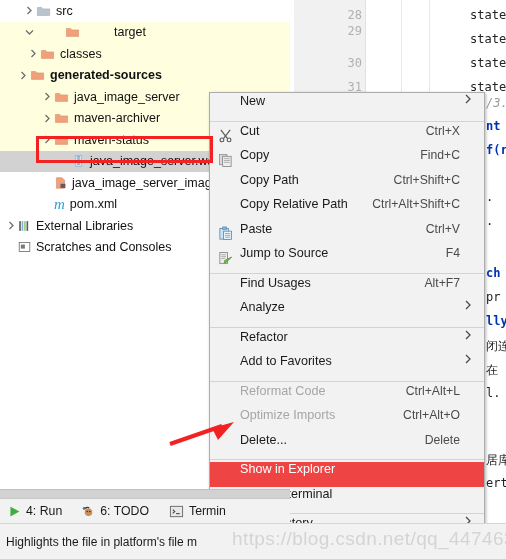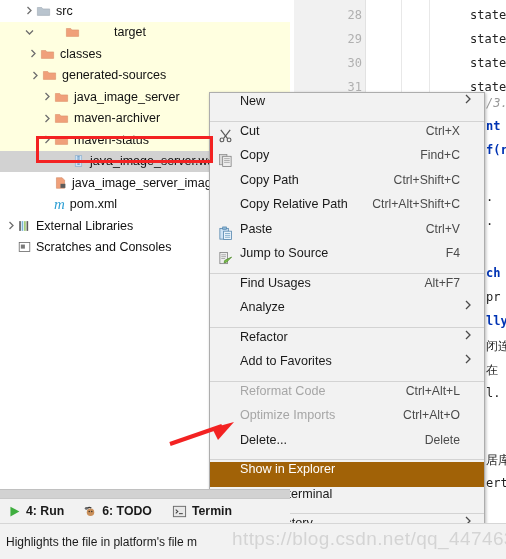--- a/index.html
+++ b/index.html
@@ -84,21 +84,21 @@
   }
   .mi{
     position:relative;
     height:24.5px;
     display:flex;
     padding:0 8px 0 0;
     white-space:nowrap;
     font-size:12.6px;
     color:#1a1a1a;
   }
-  .mi.hl{ background:#a16207; color:#ffffff; }
+  .mi.hl{ background:#ef4444; color:#ffffff; }
   .mi.disabled{ color:#a6a6a6; }
   .mi .mic{
     width:30px; flex:0 0 30px; display:flex; align-items:center; justify-content:center;
   }
   .mi .mlabel{ flex:1 1 auto; }
   .mi .mshort{ color:#4b4b4b; font-size:12.2px; margin-left:14px; }
   .mi .mchev{ width:16px; text-align:center; color:#4b4b4b; font-size:11px; }
   .mi.hl .mchev{ color:#fff; }
   .msep{ height:1px; background:#d3d3d3; margin:2px 0; }
 
@@ -111,21 +111,21 @@
   #red-arrow{ position:absolute; left:168px; top:414px; width:70px; height:34px; pointer-events:none;}
 
   
   #bottom-sep{
     position:absolute; left:0; top:489px; width:290px; height:9px;
     background:#d2d2d2; border-top:1px solid #c0c0c0;
   }
   #toolwin-bar{
     position:absolute; left:0; top:498px; width:290px; height:25px;
     background:#f2f2f2; border-top:1px solid #c8c8c8;
-    display:flex; align-items:center;font-weight:bold;
+    display:flex; align-items:center;
   }
   .twb{
     display:flex; align-items:center; gap:5px;
     padding:0 12px 0 8px; font-size:12.3px; color:#1a1a1a;
   }
   #status-bar{
     position:absolute; left:0; top:523px; width:506px; height:36px;
     background:#f2f2f2; border-top:1px solid #d6d6d6;
     display:flex; align-items:center; padding-left:6px;
     font-size:12px; color:#1a1a1a;
@@ -175,21 +175,21 @@
           <path d="M2.5 1L6 4.5 2.5 8" stroke="#6e6e6e" stroke-width="1.3" fill="none"></path>
         </svg>
       </span>
       <span class="ic">
         <svg width="15" height="14" viewBox="0 0 16 16">
           <path d="M1 4h5l1.3 1.6H15V13H1z" fill="#f0a07a" stroke="#d98a63" stroke-width=".6"></path>
         </svg>
       </span>
       <span class="tree-label">classes</span>
     </div>
-    <div class="tree-row alt" style="padding-left: 28px;">
+    <div class="tree-row alt" style="padding-left: 16px; font-weight: bold;">
       <span class="arrow">
         <svg width="9" height="9" viewBox="0 0 9 9">
           <path d="M2.5 1L6 4.5 2.5 8" stroke="#6e6e6e" stroke-width="1.3" fill="none"></path>
         </svg>
       </span>
       <span class="ic">
         <svg width="15" height="14" viewBox="0 0 16 16">
           <path d="M1 4h5l1.3 1.6H15V13H1z" fill="#f0a07a" stroke="#d98a63" stroke-width=".6"></path>
         </svg>
       </span>
@@ -287,21 +287,21 @@
       </span>
       <span class="tree-label">Scratches and Consoles</span>
     </div>
   </div>
 
 <div id="editor">
   <div id="gutter"></div>
   <div id="gutter2"></div>
   <div id="gutter3"></div>
 <div class="lineno" style="top: 8px; right: 144px;">28</div>
-    <div class="lineno" style="top: 32px; right: 144px;">29</div>
+    <div class="lineno" style="top: 24px; right: 144px;">29</div>
     <div class="lineno" style="top: 56px; right: 144px;">30</div>
     <div class="lineno" style="top: 80px; right: 144px;">31</div>
     <div class="codefrag" style="top: 8px;">state</div>
     <div class="codefrag" style="top: 32px;">state</div>
     <div class="codefrag" style="top: 56px;">state</div>
     <div class="codefrag" style="top: 80px;">state</div>
     <div class="codefrag cmt" style="left: 196px; top: 96px; font-weight: normal;">/3. </div>
     <div class="codefrag kw" style="left: 196px; top: 119px; font-weight: bold;">nt</div>
     <div class="codefrag kw" style="left: 196px; top: 143px; font-weight: bold;">f(r</div>
     <div class="codefrag " style="left: 196px; top: 190px; font-weight: normal;">.</div>

